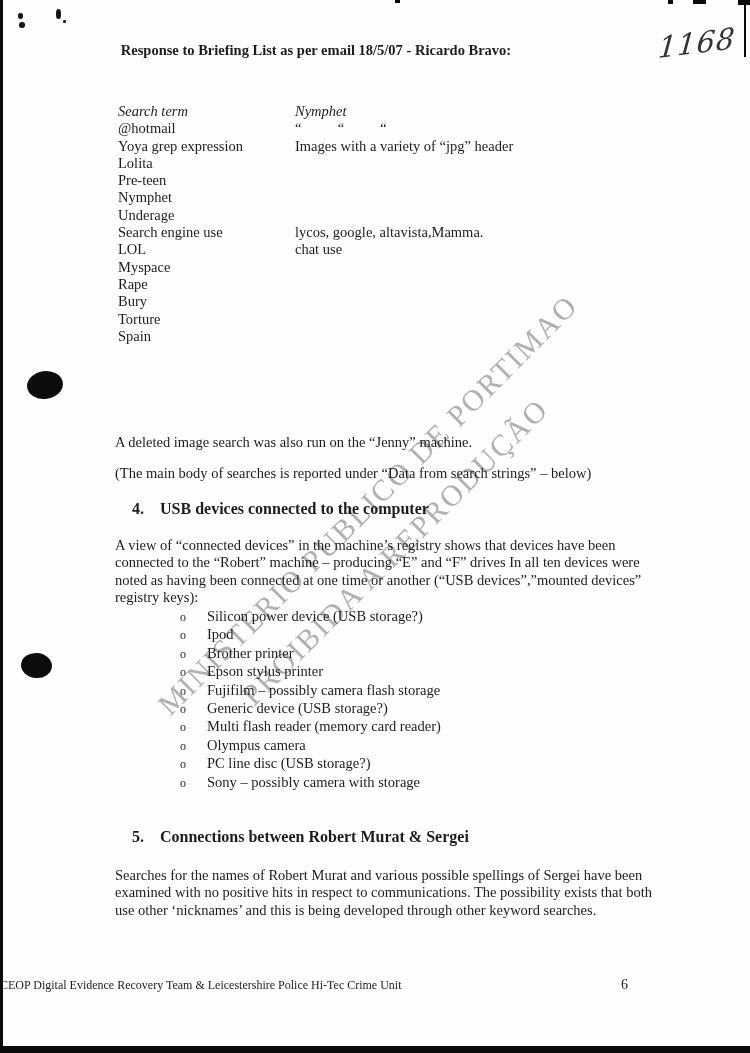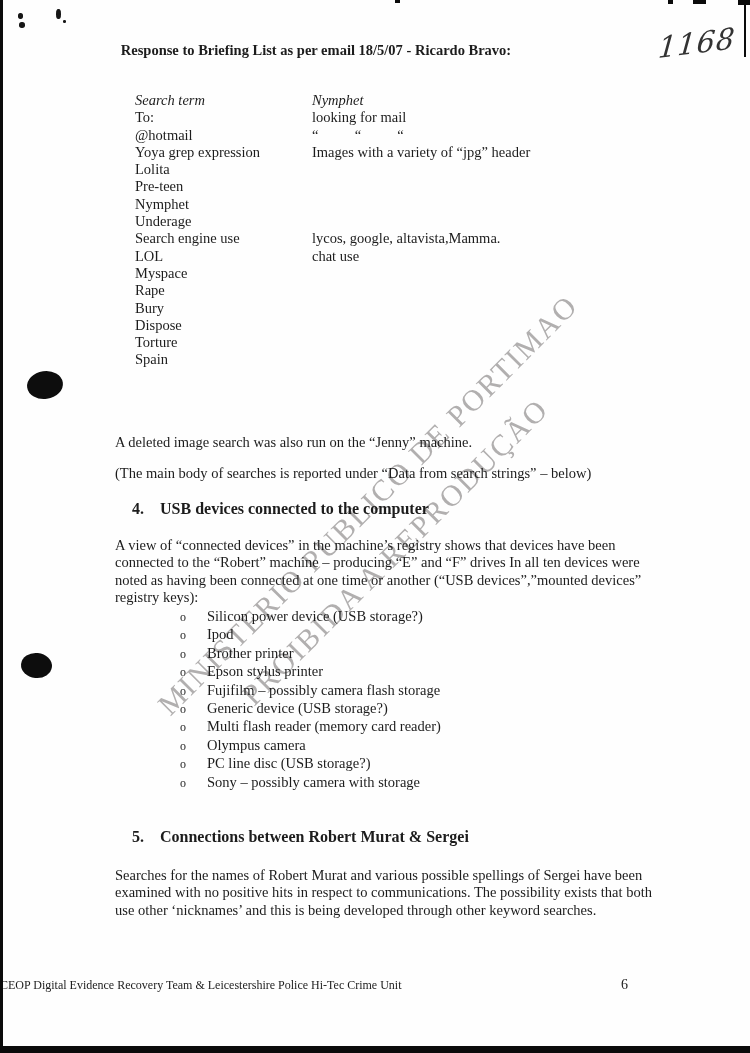--- a/index.html
+++ b/index.html
@@ -49,21 +49,21 @@
     text-align: center; font-weight: bold; font-size: 14.5px;
     z-index: 2;
   }
   .handwritten {
     position: absolute; left: 658px; top: 26px;
     font-size: 29px; font-style: italic; color: #333;
     font-family: "DejaVu Serif", serif;
     transform: rotate(-7deg) skewX(-12deg);
     letter-spacing: 1px; z-index: 2;
   }
-  .search-table { position: absolute; left: 118px; top: 92px; width: 560px; z-index: 2; margin-left: 17px; }
+  .search-table { position: absolute; left: 118px; top: 103px; width: 560px; z-index: 2; }
   .search-table .row { display: flex; line-height: 17.3px; font-size: 14.5px; }
   .search-table .term { width: 177px; flex: none; }
   .search-table .comment { flex: 1; white-space: pre; }
   .search-table .header .term, .search-table .header .comment { font-style: italic; }
   .para { position: absolute; margin: 0; font-size: 14.5px; line-height: 17.3px; z-index: 2; }
   .para1 { left: 115px; top: 434px; width: 560px; }
   .para2 { left: 115px; top: 465px; width: 600px; }
   .heading { position: absolute; display: flex; font-weight: bold; font-size: 16px; z-index: 2; }
   .heading .num { width: 28px; flex: none; }
   .h4 { left: 132px; top: 500px; }
@@ -107,24 +107,20 @@
 
   <div class="doc-title">Response to Briefing List as per email 18/5/07 - Ricardo Bravo:</div>
   <div class="handwritten">1168</div>
 
   <div class="search-table">
     <div class="row header">
       <span class="term">Search term</span>
       <span class="comment">Nymphet</span>
     </div>
     <div class="row">
-        <span class="term">To:</span>
-        <span class="comment">looking for mail</span>
-      </div>
-    <div class="row">
         <span class="term">@hotmail</span>
         <span class="comment">“          “          “</span>
       </div>
     <div class="row">
         <span class="term">Yoya grep expression</span>
         <span class="comment">Images with a variety of “jpg” header</span>
       </div>
     <div class="row">
         <span class="term">Lolita</span>
         <span class="comment"></span>
@@ -152,24 +148,20 @@
     <div class="row">
         <span class="term">Myspace</span>
         <span class="comment"></span>
       </div>
     <div class="row">
         <span class="term">Rape</span>
         <span class="comment"></span>
       </div>
     <div class="row">
         <span class="term">Bury</span>
-        <span class="comment"></span>
-      </div>
-    <div class="row">
-        <span class="term">Dispose</span>
         <span class="comment"></span>
       </div>
     <div class="row">
         <span class="term">Torture</span>
         <span class="comment"></span>
       </div>
     <div class="row">
         <span class="term">Spain</span>
         <span class="comment"></span>
       </div>

